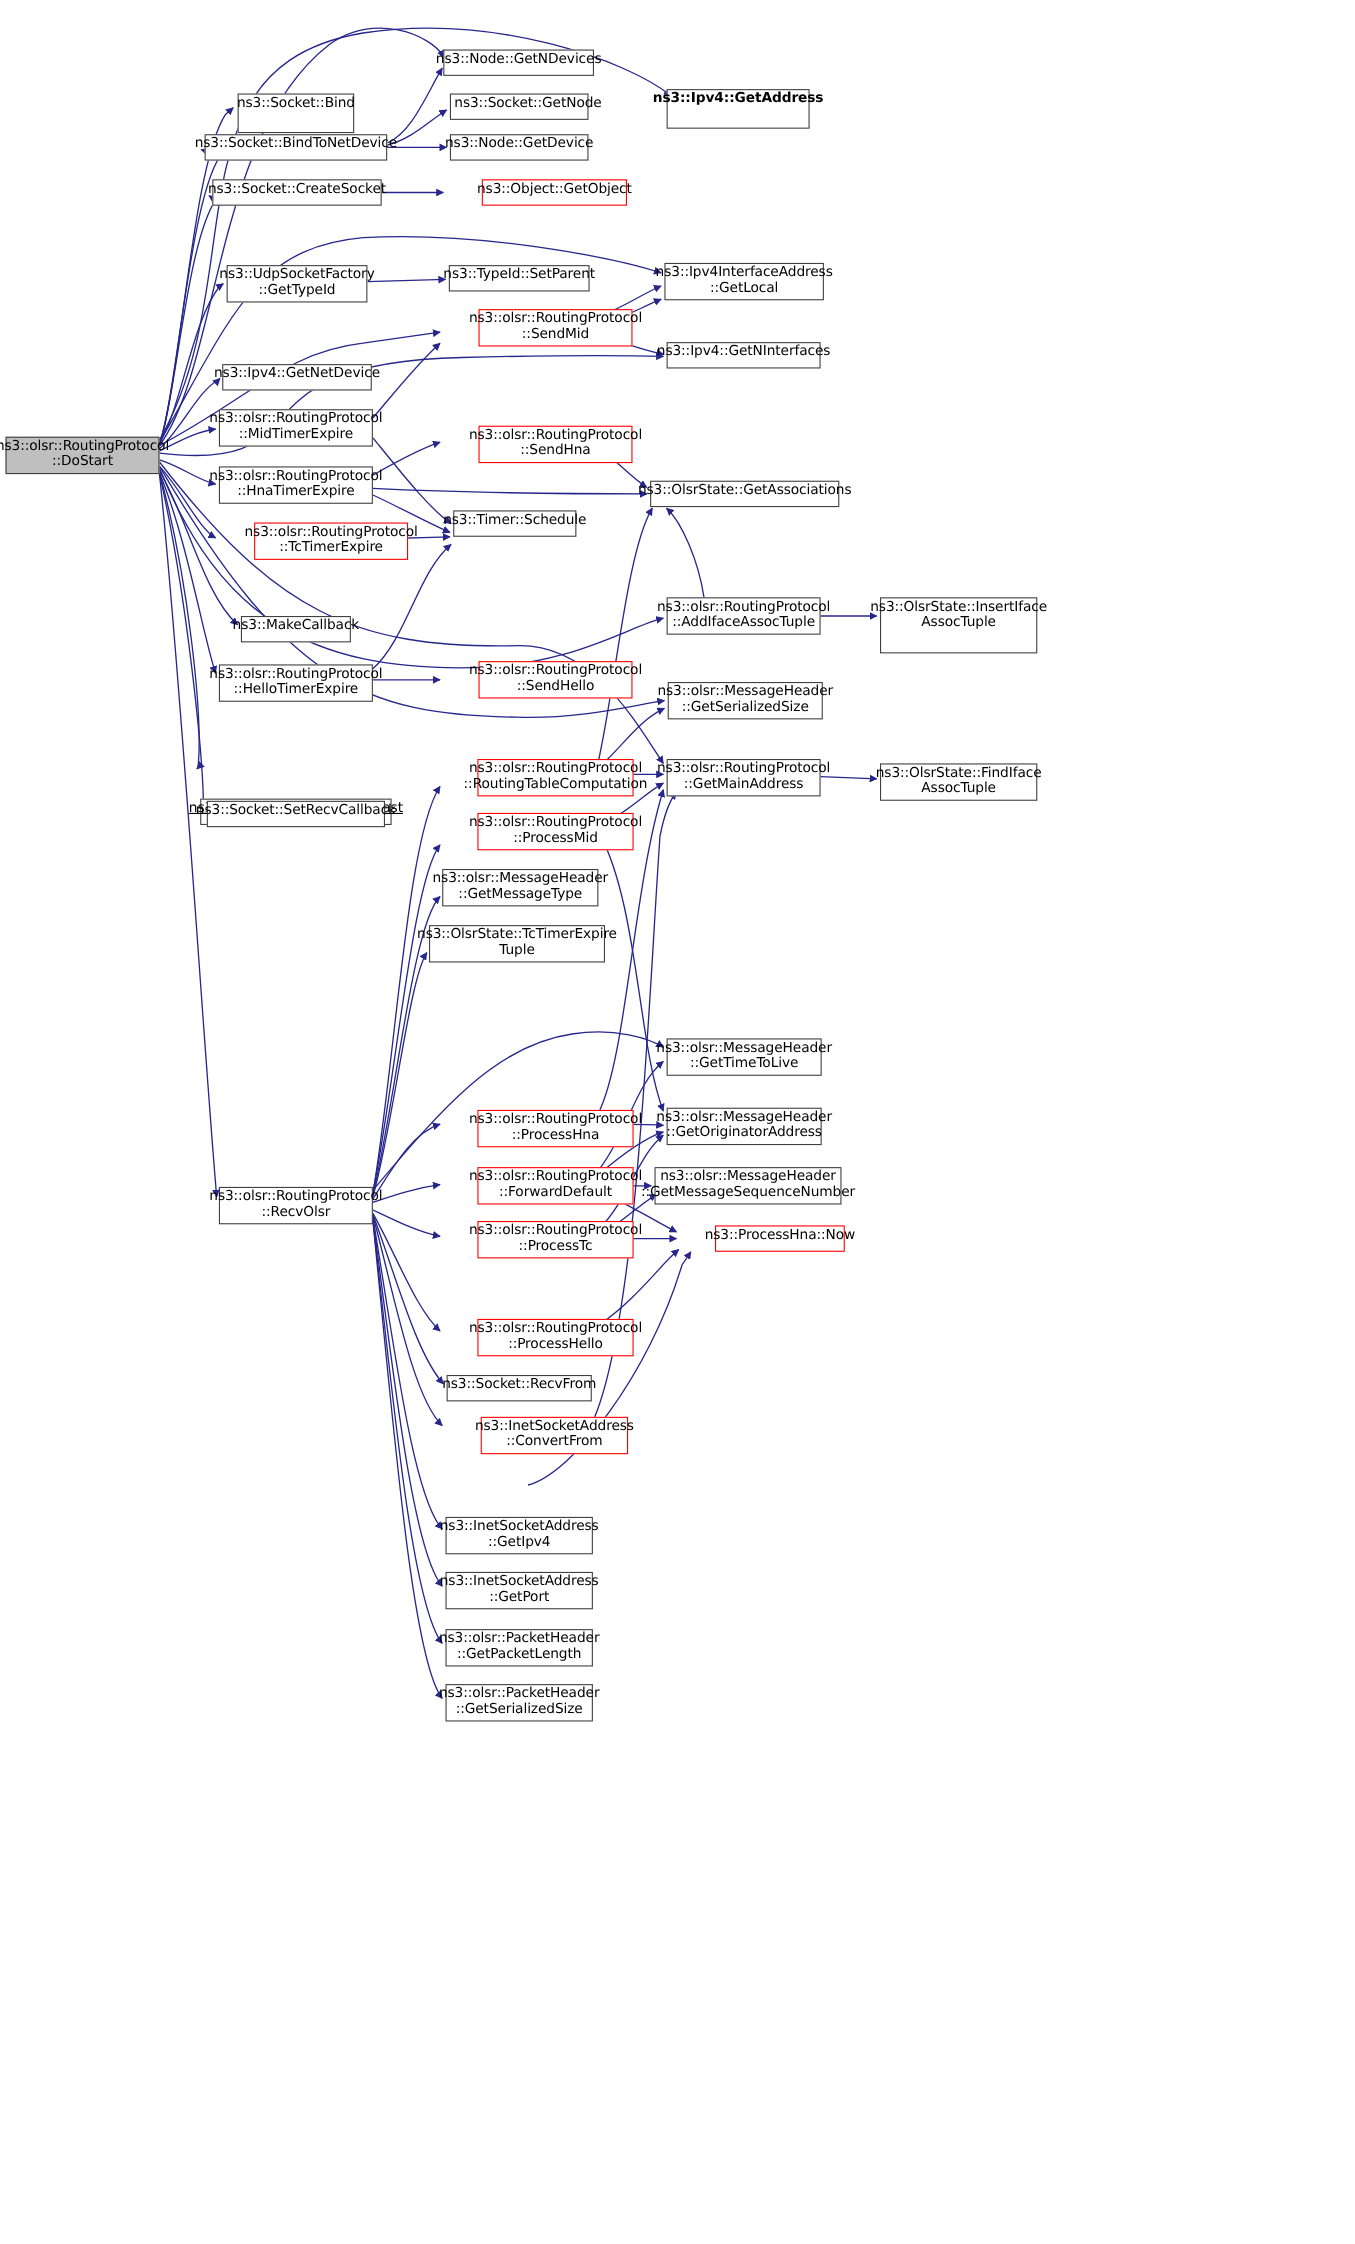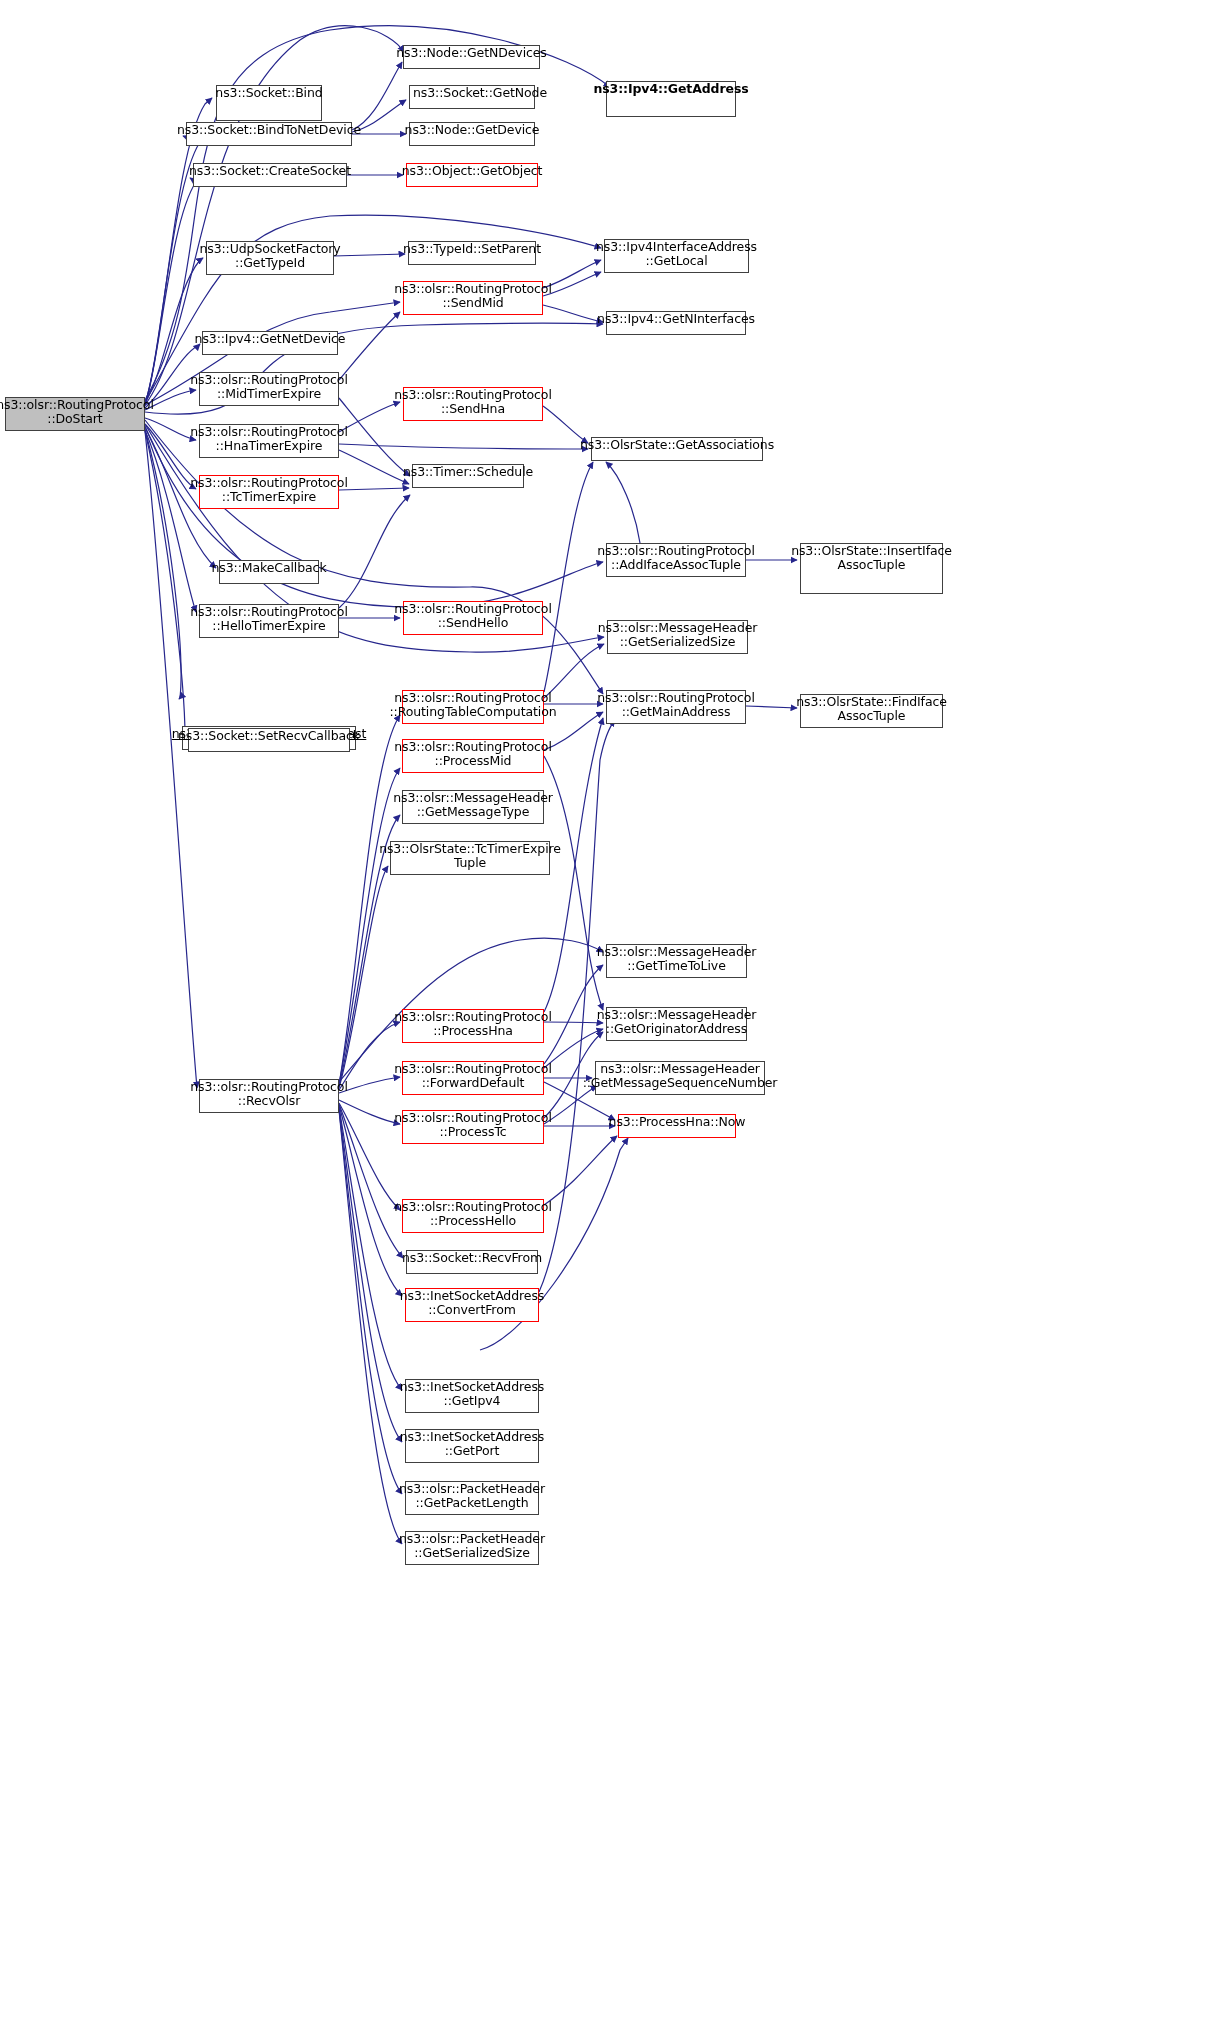--- a/index.html
+++ b/index.html
@@ -28,20 +28,21 @@
     font-size: 12.5px;
     line-height: 14px;
     display: flex;
     justify-content: center;
     text-align: center;
     white-space: pre-line;
     letter-spacing: -0.1px;
   }
   .node.red {
     border-color: #ff0000;
+    margin-left: 32px;
   }
   .node.root {
     background: #bfbfbf;
     border-color: #404040;
   }
 </style>
 </head>
 <body>
 
 <div id="canvas">

